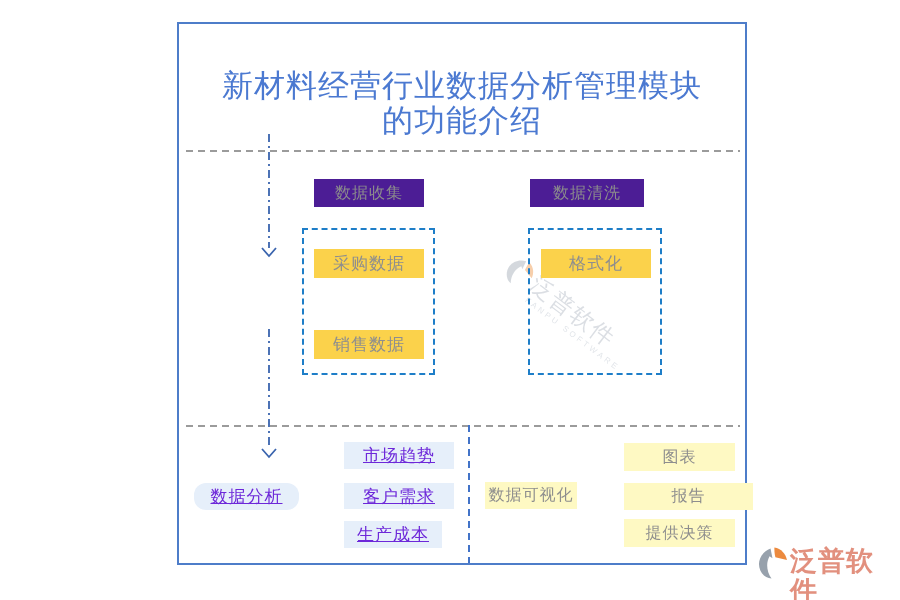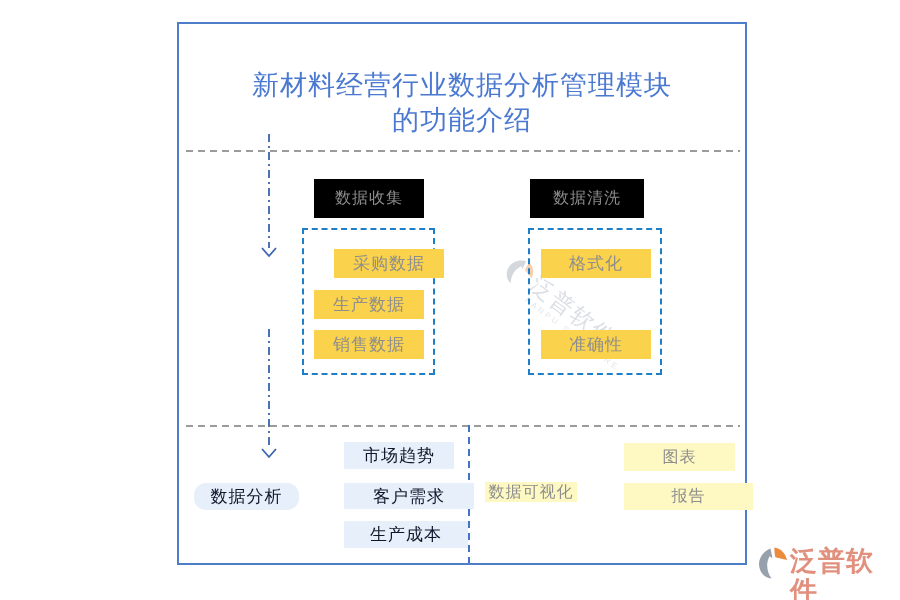--- a/index.html
+++ b/index.html
@@ -8,59 +8,59 @@
     font-family:"Liberation Sans","DejaVu Sans",sans-serif;
   }
   .frame{
     position:absolute;left:177px;top:22px;width:566px;height:539px;
     border:2px solid #4e7dc9;background:#ffffff;
   }
   
   .title{
     position:absolute;top:44px;left:0;right:0;text-align:center;
     font-family:"Liberation Serif","DejaVu Serif",serif;
-    font-size:27px;line-height:35px;color:#4b79d1;letter-spacing:1px;
+    font-size:31px;line-height:35px;color:#4b79d1;letter-spacing:1px;
   }
   
   .h-dash{
     position:absolute;left:7px;right:5px;height:2px;
     background:repeating-linear-gradient(90deg,#9b9b9b 0 7px,transparent 7px 12px);
   }
   .h-dash.top{top:126px;}
   .h-dash.bottom{top:401px;}
   
   .v-dash{
     position:absolute;left:289px;top:401px;bottom:0;width:2px;
     background:repeating-linear-gradient(180deg,#4273c8 0 7px,transparent 7px 12px);
   }
   
   .arrows{position:absolute;inset:0;width:100%;height:100%;pointer-events:none;}
   
   .mint{
-    position:absolute;height:39px;background:#000000;color:#8c8c8c;
+    position:absolute;height:28px;background:#4c1d95;color:#8c8c8c;
     display:flex;align-items:center;justify-content:center;
     font-size:16px;letter-spacing:1px;
   }
   .mint.collection{left:135px;top:155px;width:110px;}
   .mint.cleaning{left:351px;top:155px;width:114px;}
   
   .group{position:absolute;border:2px dashed #1e7ec8;background:transparent;}
   .group.collection{left:123px;top:204px;width:129px;height:143px;}
   .group.cleaning{left:349px;top:204px;width:130px;height:143px;}
   
   .yellow{
     position:absolute;width:110px;height:29px;background:#fbd24b;color:#8e8e8e;
     display:flex;align-items:center;justify-content:center;
     font-size:17px;letter-spacing:1px;
   }
   
   .blue{
-    position:absolute;background:#e6effa;color:#0f172a;
+    position:absolute;background:#e6effa;color:#6d28d9;
     display:flex;align-items:center;justify-content:center;
-    font-size:17px;letter-spacing:1px;
+    font-size:17px;letter-spacing:1px;text-decoration:underline;
   }
   
   .green{
     position:absolute;background:#fef9c3;color:#8e8e8e;
     display:flex;align-items:center;justify-content:center;
     font-size:16px;letter-spacing:1px;font-family:Liberation Serif, serif;
   }
   
   .watermark{
     position:absolute;left:340px;top:228px;width:170px;
@@ -116,37 +116,36 @@
           <path fill="#aab3bd" d="M13 2 C5 5 1 12 1 18 C1 26 7 33 14 33 C9 26 8 17 12 10 L15 12 Z"></path>
           <path fill="#f0a05a" d="M17 1 C24 2 29 8 30 14 L18 11 C17 7 17 4 17 1 Z"></path>
         </svg>
         <span class="wm-brand">泛普软件</span>
       </div>
       <div class="wm-sub">FANPU SOFTWARE</div>
     </div>
 
     <div class="mint collection">数据收集</div>
     <div class="group collection"></div>
-    <div class="yellow" style="left:135px;top:225px;margin-left:20px;">采购数据</div>
-    <div class="yellow" style="left:135px;top:266px;">生产数据</div>
+    <div class="yellow" style="left:135px;top:225px;">采购数据</div>
     <div class="yellow" style="left:135px;top:306px;">销售数据</div>
 
     <div class="mint cleaning">数据清洗</div>
     <div class="group cleaning"></div>
     <div class="yellow" style="left:362px;top:225px;">格式化</div>
-    <div class="yellow" style="left:362px;top:306px;">准确性</div>
 
     <div class="blue" style="left:15px;top:459px;width:105px;height:27px;border-radius:12px;">数据分析</div>
     <div class="blue" style="left:165px;top:418px;width:110px;height:27px;">市场趋势</div>
-    <div class="blue" style="left:165px;top:459px;width:130px;height:26px;">客户需求</div>
-    <div class="blue" style="left:165px;top:497px;width:124px;height:27px;">生产成本</div>
+    <div class="blue" style="left:165px;top:459px;width:110px;height:26px;">客户需求</div>
+    <div class="blue" style="left:165px;top:497px;width:98px;height:27px;">生产成本</div>
 
-    <div class="green" style="left:306px;top:458px;width:92px;height:20px;">数据可视化</div>
+    <div class="green" style="left:306px;top:458px;width:92px;height:27px;">数据可视化</div>
     <div class="green" style="left:445px;top:419px;width:111px;height:28px;">图表</div>
     <div class="green" style="left:445px;top:459px;width:129px;height:27px;">报告</div>
+    <div class="green" style="left:445px;top:495px;width:111px;height:28px;">提供决策</div>
 
   </div>
 
   <div class="brand">
     <div class="row">
       <svg width="30" height="34" viewBox="0 0 30 34">
         <path fill="#97a1ac" d="M13 2 C5 5 1 12 1 18 C1 26 7 33 14 33 C9 26 8 17 12 10 L15 12 Z"></path>
         <path fill="#ec8a3e" d="M17 1 C24 2 29 8 30 14 L18 11 C17 7 17 4 17 1 Z"></path>
       </svg>
       <span class="name">泛普软件</span>

